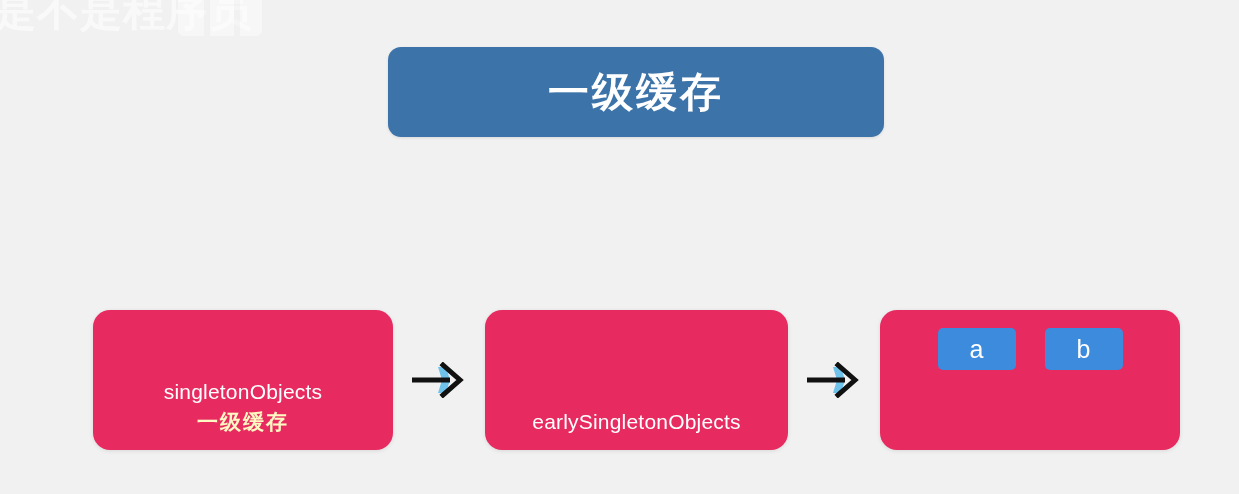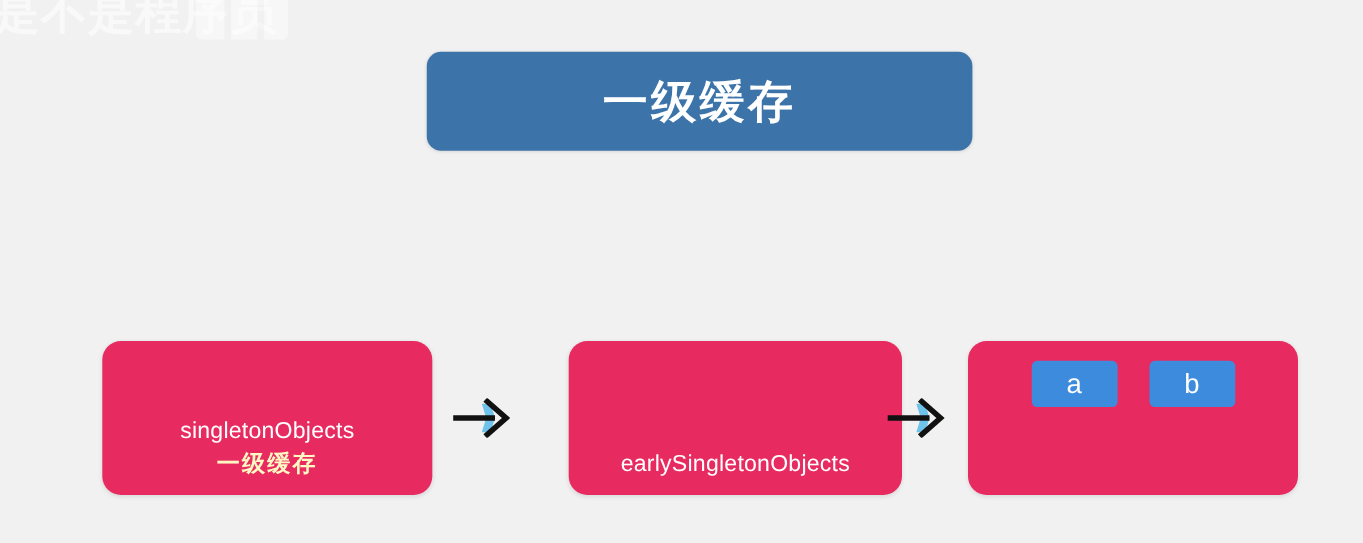--- a/index.html
+++ b/index.html
@@ -91,21 +91,21 @@
   
   .card {
     position: absolute;
     top: 310px;
     height: 140px;
     background: #e72b60;
     border-radius: 17px;
     box-shadow: 0 1px 4px rgba(0,0,0,0.10);
   }
   .card-1 { left: 93px;  width: 300px; }
-  .card-2 { left: 485px; width: 303px; margin-left: 32px; }
+  .card-2 { left: 485px; width: 303px; }
   .card-3 { left: 880px; width: 300px; }
 
   .card-body {
     position: absolute;
     left: 0;
     right: 0;
     bottom: 14px;
     text-align: center;
   }
   .card-title {

